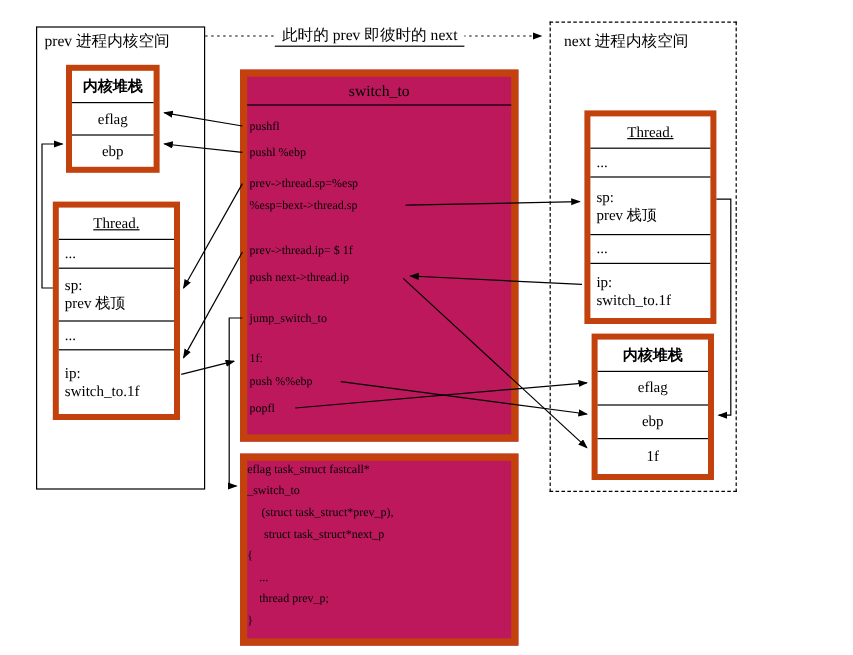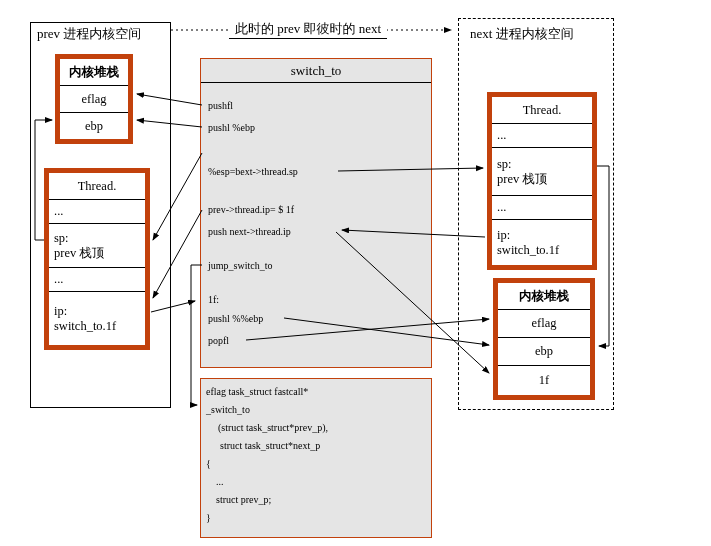--- a/index.html
+++ b/index.html
@@ -10,22 +10,22 @@
   .outer.dashed{border:1px dashed #000}
   .space-label{position:absolute;font-size:13px;white-space:nowrap}
   .midlabel{position:absolute;z-index:6;background:#fff;font-size:13px;font-weight:400;
     border-bottom:1px solid #000;padding:0 6px;white-space:nowrap;line-height:20px;height:20px}
   .tbl{position:absolute;border:5px solid #c2410c;background:#fff}
   .tbl .cell{border-top:1px solid #000;font-size:12.5px;line-height:1.2;display:flex;
     flex-direction:column;justify-content:center;padding:1px 5px}
   .tbl .cell:first-child{border-top:none}
   .cell.ctr{align-items:center;text-align:center}
   .cell.bold{font-weight:bold}
-  .u{}
-  .codebox{position:absolute;border:1px solid #c2410c;background:#e5e5e5}
+  .u{text-decoration:underline}
+  .codebox{position:absolute;border:6px solid #c2410c;background:#be185d}
   .codebox .boxtitle{height:24px;line-height:24px;text-align:center;font-size:13px;
     border-bottom:1px solid #000}
   .codeline{position:absolute;font-size:10px;white-space:pre;line-height:15px}
   svg.arrows{position:absolute;left:0;top:0;z-index:5;pointer-events:none}
   svg.arrows path{stroke:#000;stroke-width:1;fill:none}
 </style>
 </head>
 <body>
 
 <div class="canvas">
@@ -67,36 +67,37 @@
       <span>ip:</span>
       <span>switch_to.1f</span>
     </div>
   </div>
 
   <div class="codebox" style="left:200px;top:58px;width:232px;height:310px">
     <div class="boxtitle">switch_to</div>
   </div>
   <div class="codeline" style="left:208px;top:98px">pushfl</div>
   <div class="codeline" style="left:208px;top:120px">pushl %ebp</div>
+  <div class="codeline" style="left:208px;top:146px">prev-&gt;thread.sp=%esp</div>
   <div class="codeline" style="left:208px;top:164px">%esp=bext-&gt;thread.sp</div>
   <div class="codeline" style="left:208px;top:202px">prev-&gt;thread.ip= $ 1f</div>
   <div class="codeline" style="left:208px;top:224px">push next-&gt;thread.ip</div>
   <div class="codeline" style="left:208px;top:258px">jump_switch_to</div>
   <div class="codeline" style="left:208px;top:292px">1f:</div>
-  <div class="codeline" style="left:208px;top:311px">pushl %%ebp</div>
+  <div class="codeline" style="left:208px;top:311px">push %%ebp</div>
   <div class="codeline" style="left:208px;top:333px">popfl</div>
 
   <div class="codebox" style="left:200px;top:378px;width:232px;height:160px"></div>
   <div class="codeline" style="left:206px;top:384px">eflag task_struct fastcall*</div>
   <div class="codeline" style="left:206px;top:402px">_switch_to</div>
   <div class="codeline" style="left:218px;top:420px">(struct task_struct*prev_p),</div>
   <div class="codeline" style="left:220px;top:438px">struct task_struct*next_p</div>
   <div class="codeline" style="left:206px;top:456px">{</div>
   <div class="codeline" style="left:216px;top:474px">...</div>
-  <div class="codeline" style="left:216px;top:492px">struct prev_p;</div>
+  <div class="codeline" style="left:216px;top:492px">thread prev_p;</div>
   <div class="codeline" style="left:206px;top:510px">}</div>
 
   <div class="tbl" style="left:487px;top:92px;width:110px">
     <div class="cell ctr" style="height:26px">
       <span class="u">Thread.</span>
     </div>
     <div class="cell" style="height:24px">
       <span>...</span>
     </div>
     <div class="cell" style="height:48px">

